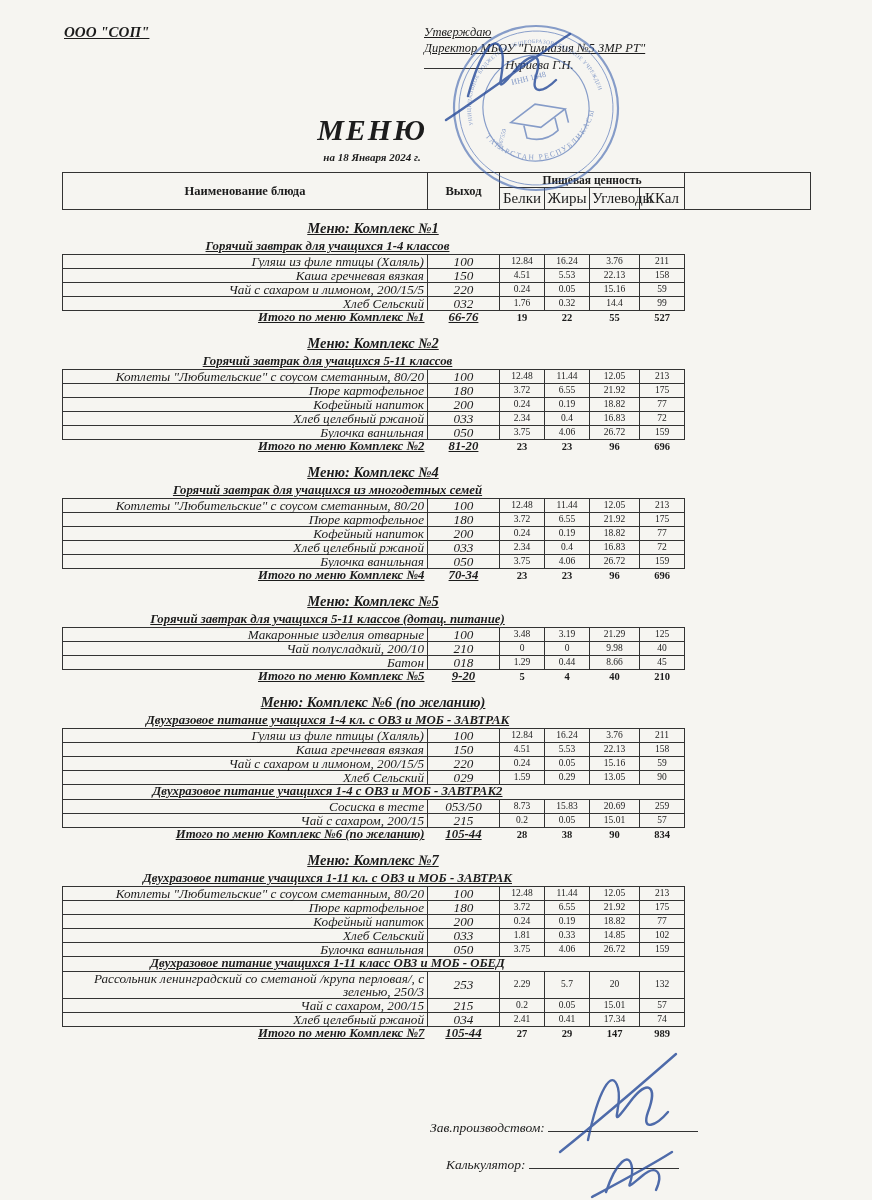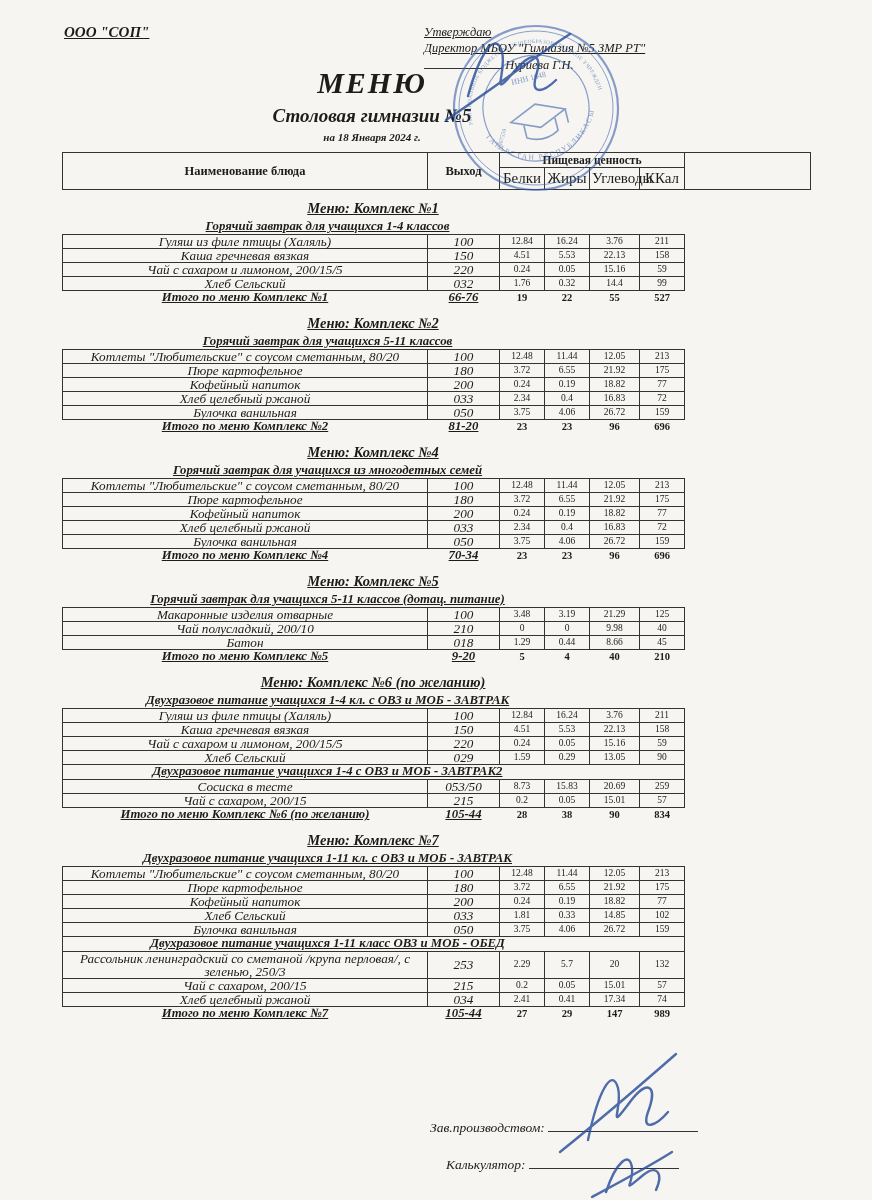--- a/index.html
+++ b/index.html
@@ -8,39 +8,39 @@
     position:relative; width:872px; height:1200px; margin:0 auto;
     background:#f6f5f1; overflow:hidden;
     font-family:"Liberation Serif","DejaVu Serif",serif; color:#1c1c1c;
   }
   .org { position:absolute; left:64px; top:24px; font-size:15px; font-weight:bold;
          font-style:italic; text-decoration:underline; }
   .approve { position:absolute; left:424px; top:24px; width:345px; font-size:12.5px;
              font-style:italic; line-height:1.3; }
   .approve .u { text-decoration:underline; }
   .sigline { display:inline-block; width:78px; height:12px; border-bottom:1px solid #333; }
-  .titleblock { padding-top:66px; width:620px; margin-left:62px; text-align:center; }
+  .titleblock { padding-top:113px; width:620px; margin-left:62px; text-align:center; }
   .title { font-size:30px; font-weight:bold; font-style:italic; letter-spacing:2px; }
   .subtitle { font-size:19px; font-weight:bold; font-style:italic; margin-top:5px; }
   .dateline { font-size:11px; font-weight:bold; font-style:italic; margin-top:4px; }
 
   table { border-collapse:collapse; table-layout:fixed; }
   .head-table { width:748px; margin:9px 0 0 62px; }
   .head-table td { border:1.2px solid #333; text-align:center; padding:1px 2px; }
   .h-main { font-weight:bold; font-size:12.5px; }
   .h-nut  { font-weight:bold; font-size:11.5px; }
   .h-sub  { font-size:15px; padding:0 1px; height:22px; }
 
   .sections { width:622px; margin-left:62px; }
   .sec-title { text-align:center; font-weight:bold; font-style:italic;
                text-decoration:underline; font-size:14.5px; margin:10px 0 2px; }
   table.menu { width:622px; }
   table.menu td { border:1.2px solid #333; padding:0 3px; height:14px;
                   line-height:13px; vertical-align:middle; }
-  td.dish { font-style:italic; font-size:13.2px; text-align:center; }
+  td.dish { font-style:italic; font-size:13.2px; text-align:right; }
   td.out  { font-style:italic; font-size:13.2px; text-align:center; }
   td.num  { font-size:9.5px;  text-align:center; padding:0 1px; }
   tr.subrow td { border:none; font-weight:bold; font-style:italic; font-size:12.8px;
                  text-align:center; text-decoration:underline; padding-right:95px; height:15px; }
   tr.subrow.mid td { border-left:1.2px solid #333; border-right:1.2px solid #333; }
   tr.total td { border:none; font-weight:bold; height:15px; }
   tr.total td.dish { text-decoration:underline; font-size:12.8px; }
   tr.total td.out  { text-decoration:underline; font-size:12.8px;font-style:italic; }
   tr.total td.num  { font-size:10.5px; }
 
@@ -90,21 +90,20 @@
         <path d="M 62,98 L 90,86 L 118,98 L 90,110 Z"></path>
         <path d="M 74,104 L 74,117 Q 90,126 106,117 L 106,104"></path>
         <line x1="118" y1="98" x2="118" y2="112"></line>
       </g>
       <text font-size="6" fill="#3d62ae" transform="rotate(-62 46 122)" x="46" y="122">9667559</text>
     </g>
   </svg>
 
   <div class="titleblock">
     <div class="title">МЕНЮ</div>
-    <div class="subtitle">Столовая гимназии №5</div>
     <div class="dateline">на 18 Января 2024 г.</div>
   </div>
 
   <table class="head-table">
     <colgroup>
       <col style="width:365px">
         <col style="width:72px">
         <col style="width:45px">
       <col style="width:45px">
         <col style="width:50px">

